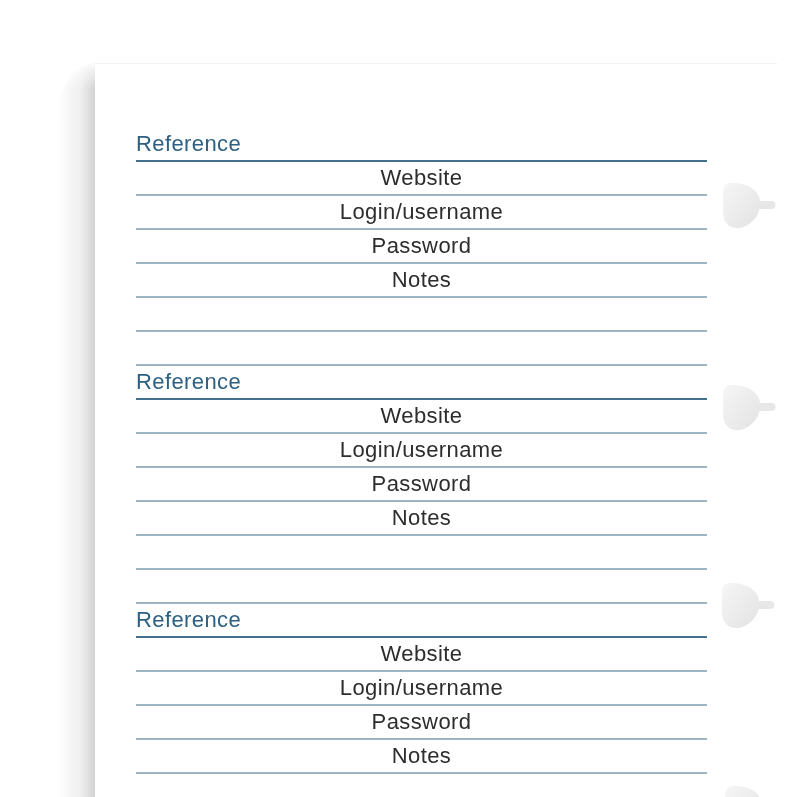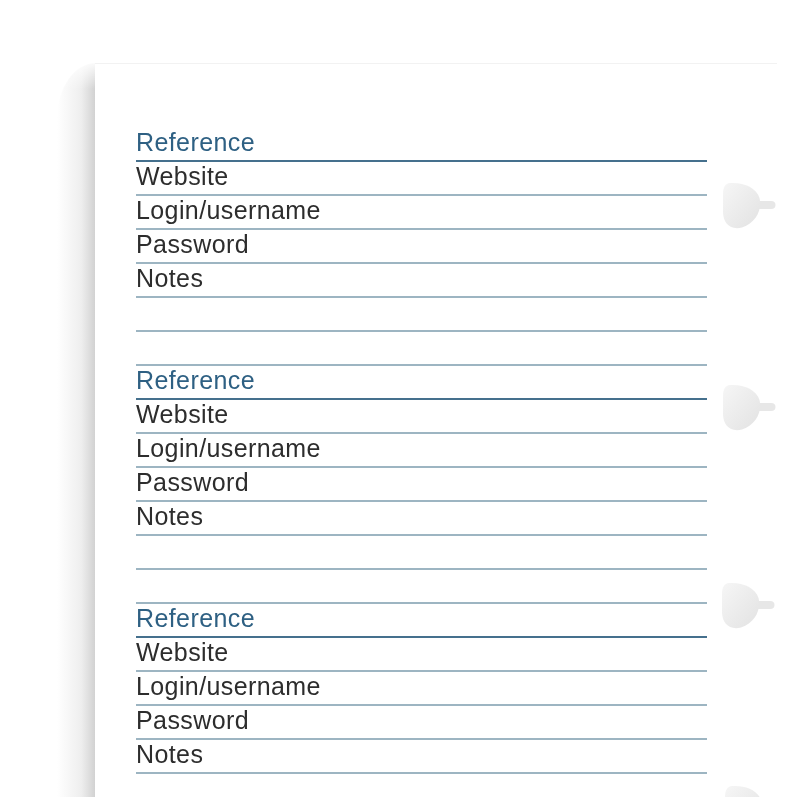--- a/index.html
+++ b/index.html
@@ -42,31 +42,32 @@
     position: absolute;
     left: 41px; top: 64px;
     width: 571px;
   }
 
   .row {
     height: 34px;
     display: flex;
     align-items: flex-end;
     padding-bottom: 3px;
-    font-size: 25px;
+    font-size: 22px;
     letter-spacing: 0.4px;
     white-space: nowrap;
   }
   .row.header {
     border-bottom: 2px solid var(--header-line, #45708d);
     color: var(--header-text, #2e6083);
   }
   .row.field {
     border-bottom: 2px solid var(--field-line, #9db5c2);
     color: var(--field-text, #2d2d2d);
+    justify-content: center;
   }
   .row.blank {
     border-bottom: 2px solid var(--field-line, #9db5c2);
   }
 
   
   .clip { position: absolute; width: 58px; height: 48px; }
   .clip-1 { left: 719px; top: 182px; }
   .clip-2 { left: 719px; top: 384px; }
   .clip-3 { left: 718px; top: 582px; }

